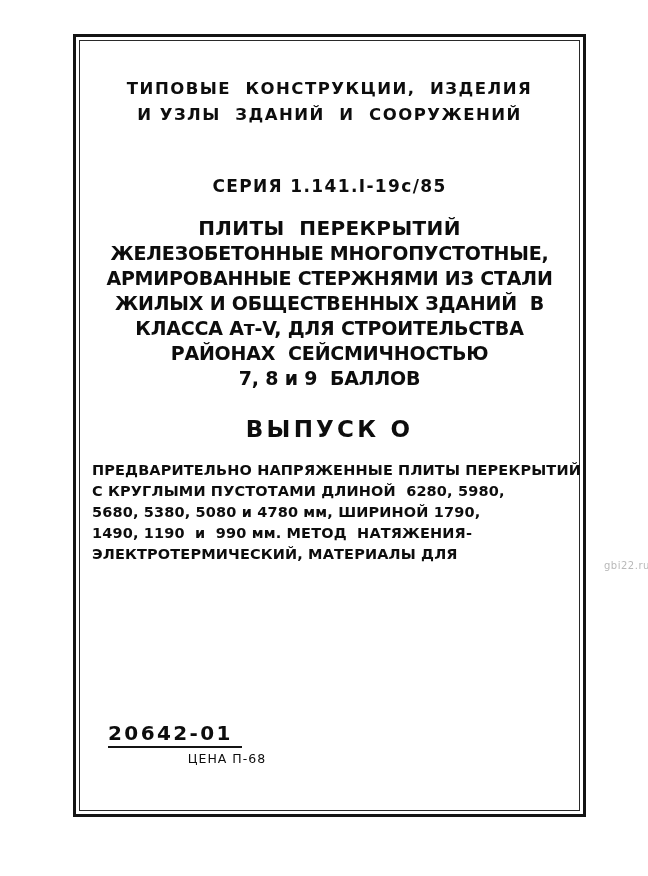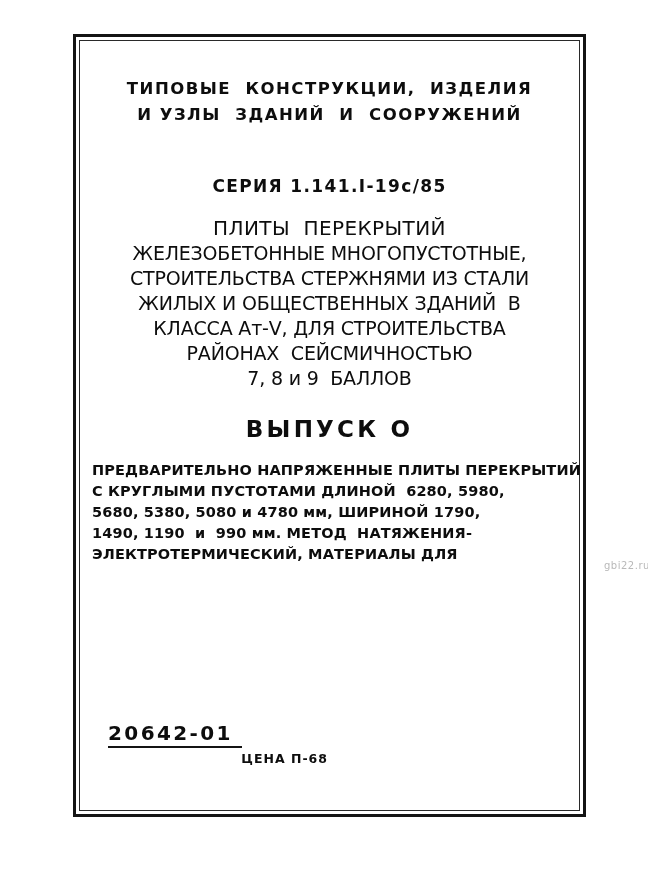--- a/index.html
+++ b/index.html
@@ -87,21 +87,21 @@
 
   
   #title-block {
     position: absolute;
     left: 0;
     top: 168px;
     width: 487px;
   }
   #title-block .line {
     font-size: 20px;
-    font-weight: 400;
+    font-weight: 700;
     letter-spacing: 0.02em;
     line-height: 25px;
     transform: scaleX(1.0);
   }
   #title-block .line.tight {
     font-size: 19px;
     letter-spacing: -0.01em;
   }
 
   
@@ -147,23 +147,23 @@
   #code-underline {
     width: 134px;
     height: 2px;
     background: #141414;
     margin-top: 1px;
   }
   #price-row {
     margin-top: 3px;
     margin-left: 18px;
     font-size: 12.5px;
-    font-weight: 700;
+    font-weight: 400;
     letter-spacing: 0.08em;
-    text-align: right;
+    text-align: center;
     color: #0d0d0d;
   }
 
   
   #watermark {
     position: absolute;
     left: 604px;
     top: 560px;
     font-size: 10px;
     color: #b9b9b9;
@@ -184,21 +184,21 @@
     <div id="header-block">
       <div class="line">ТИПОВЫЕ  КОНСТРУКЦИИ,  ИЗДЕЛИЯ</div>
       <div class="line">И УЗЛЫ  ЗДАНИЙ  И  СООРУЖЕНИЙ</div>
     </div>
 
     <div class="line" id="series-line">СЕРИЯ 1.141.I-19с/85</div>
 
     <div id="title-block">
       <div class="line">ПЛИТЫ  ПЕРЕКРЫТИЙ</div>
       <div class="line tight">ЖЕЛЕЗОБЕТОННЫЕ МНОГОПУСТОТНЫЕ,</div>
-      <div class="line tight">СТРОИТЕЛЬСТВА СТЕРЖНЯМИ ИЗ СТАЛИ</div>
+      <div class="line tight">АРМИРОВАННЫЕ СТЕРЖНЯМИ ИЗ СТАЛИ</div>
       <div class="line tight">ЖИЛЫХ И ОБЩЕСТВЕННЫХ ЗДАНИЙ  В</div>
       <div class="line tight">КЛАССА Ат-V, ДЛЯ СТРОИТЕЛЬСТВА</div>
       <div class="line tight">РАЙОНАХ  СЕЙСМИЧНОСТЬЮ</div>
       <div class="line tight">7, 8 и 9  БАЛЛОВ</div>
     </div>
 
     <div class="line" id="issue-line">ВЫПУСК О</div>
 
     <div id="desc-block">
       <div class="line">ПРЕДВАРИТЕЛЬНО НАПРЯЖЕННЫЕ ПЛИТЫ ПЕРЕКРЫТИЙ</div>

